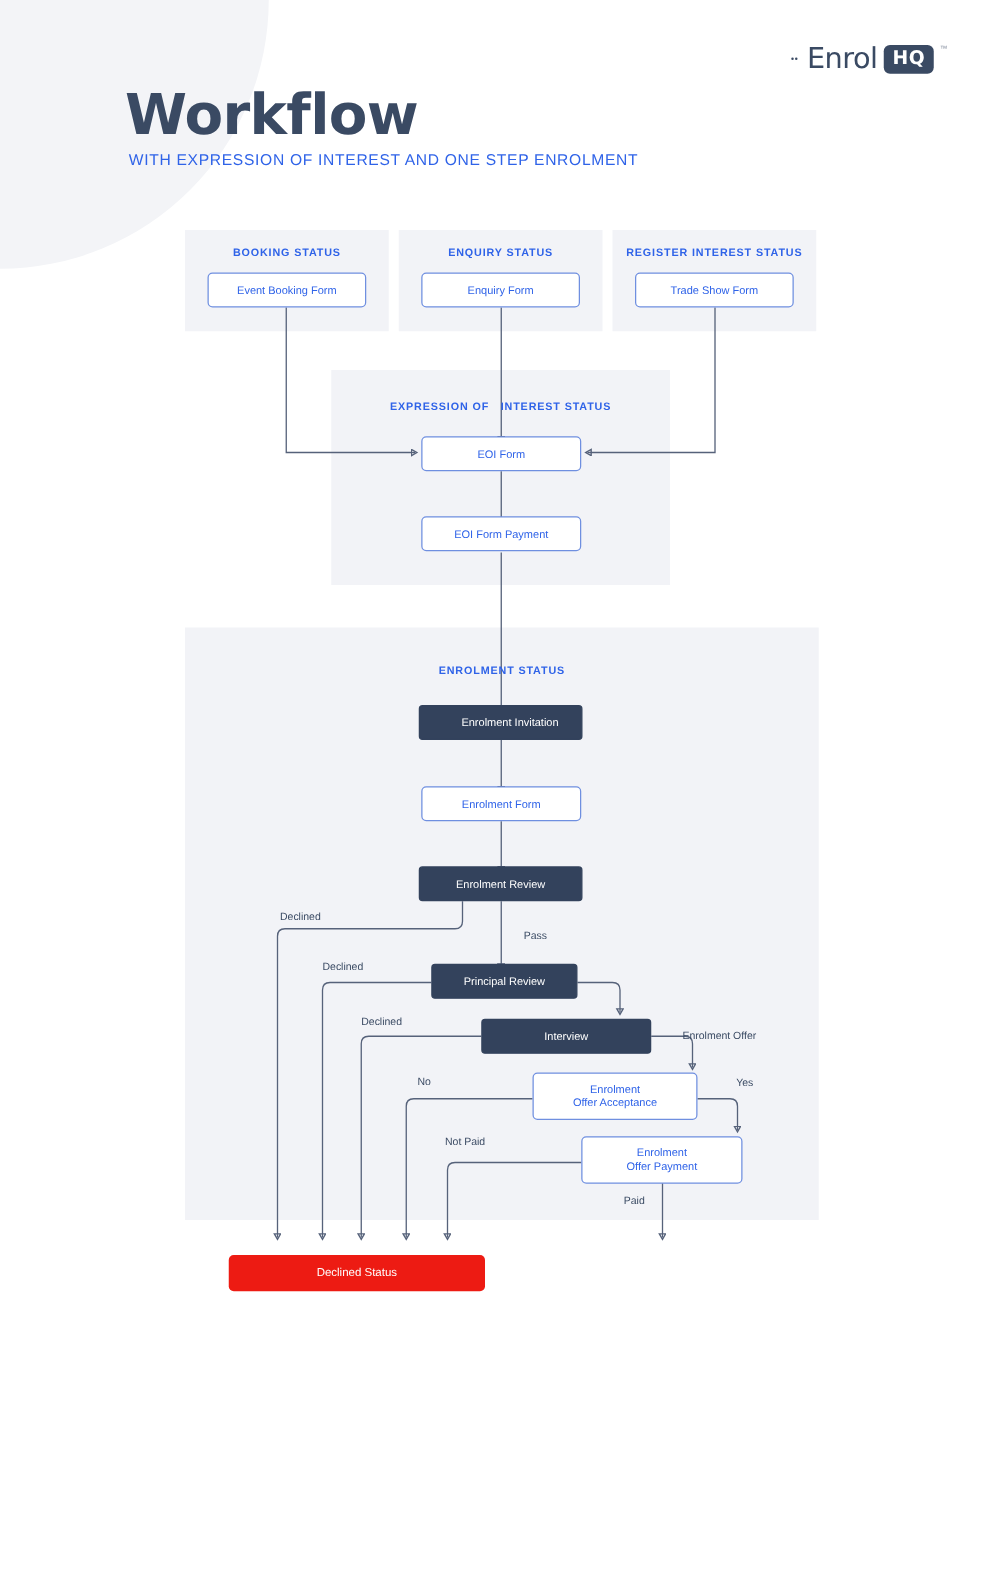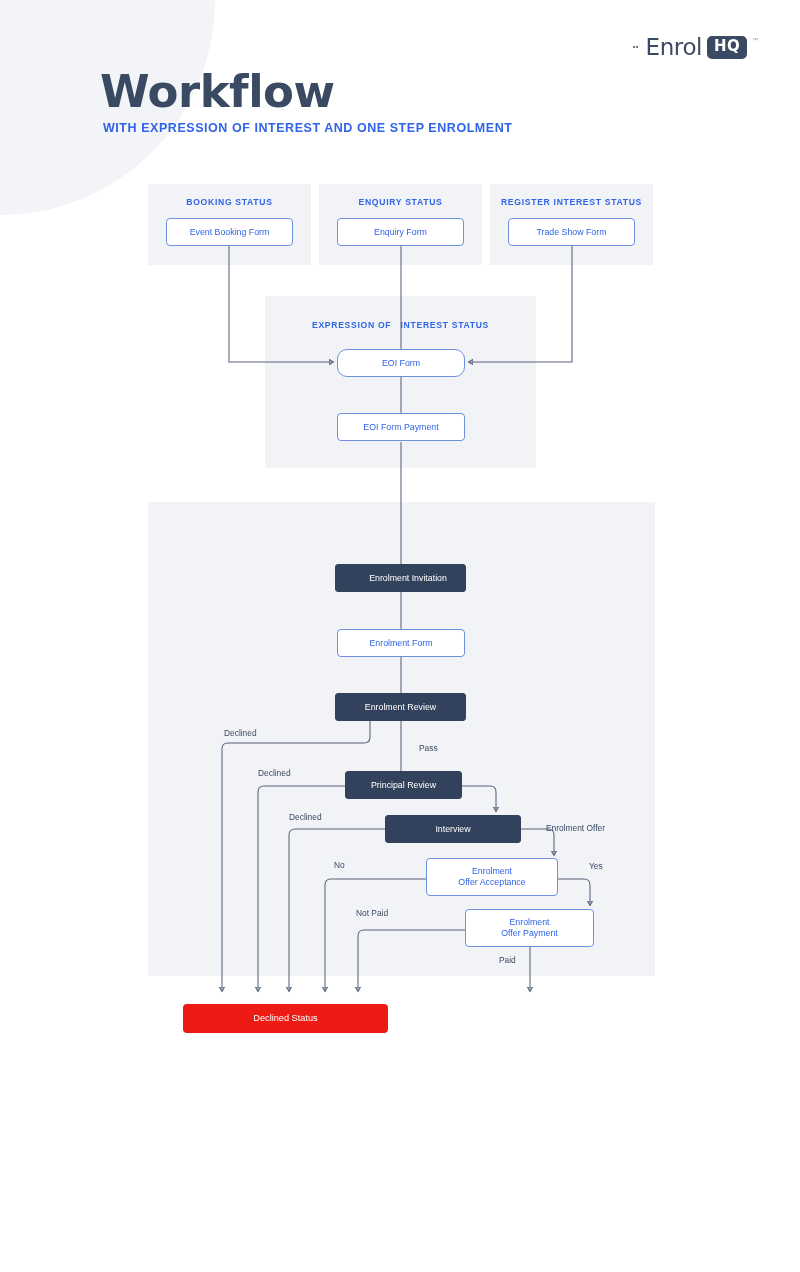--- a/index.html
+++ b/index.html
@@ -41,21 +41,21 @@
   .logo-tm{font-size:6px;color:#8a93a3;align-self:flex-start;margin-top:1px;}
 
   
   .page-title{
     position:absolute;left:100px;top:68px;z-index:3;
     font-size:45px;font-weight:700;color:#3a4a63;letter-spacing:-0.5px;
     font-family:"DejaVu Sans",sans-serif;line-height:1.05;
   }
   .page-subtitle{
     position:absolute;left:103px;top:121px;z-index:3;
-    font-size:12.5px;font-weight:700;color:#2f63e8;letter-spacing:0.55px;
+    font-size:12.5px;font-weight:400;color:#2f63e8;letter-spacing:0.55px;
     font-family:"Liberation Sans",sans-serif;
   }
 
   
   .panel{position:absolute;background:#f2f3f7;z-index:1;}
   .panel-label{
     position:absolute;z-index:4;text-align:center;
     font-size:8.6px;font-weight:700;color:#2f63e8;letter-spacing:0.7px;
     font-family:"Liberation Sans",sans-serif;white-space:pre;
   }
@@ -117,20 +117,21 @@
   <div class="panel" style="left:148px;top:184px;width:163px;height:81px;"></div>
   <div class="panel" style="left:319px;top:184px;width:163px;height:81px;"></div>
   <div class="panel" style="left:490px;top:184px;width:163px;height:81px;"></div>
   <div class="panel" style="left:265px;top:296px;width:271px;height:172px;"></div>
   <div class="panel" style="left:148px;top:502px;width:507px;height:474px;"></div>
 
   <div class="panel-label" style="left:148px;top:197px;width:163px;">BOOKING STATUS</div>
   <div class="panel-label" style="left:319px;top:197px;width:163px;">ENQUIRY STATUS</div>
   <div class="panel-label" style="left:490px;top:197px;width:163px;">REGISTER INTEREST STATUS</div>
   <div class="panel-label" style="left:265px;top:320px;width:271px;">EXPRESSION OF   INTEREST STATUS</div>
+  <div class="panel-label" style="left:148px;top:531px;width:507px;">ENROLMENT STATUS</div>
 
   <svg class="wires" viewBox="0 0 800 1272">
     <defs>
       <marker id="ar" markerWidth="7" markerHeight="7" refX="3.2" refY="3" orient="auto">
         <path d="M0.4,0.6 L4.6,3 L0.4,5.4 z" fill="#56627a" stroke="none"></path>
       </marker>
     </defs>
 
     <path d="M229,246 L229,362 L332,362" marker-end="url(#ar)"></path>
 
@@ -164,21 +165,21 @@
 
     <path d="M465,930 L364,930 Q358,930 358,936 L358,990" marker-end="url(#ar)"></path>
 
     <path d="M530,945 L530,990" marker-end="url(#ar)"></path>
   </svg>
 
   <div class="node node-light" style="left:166px;top:218px;width:127px;height:28px;">Event Booking Form</div>
   <div class="node node-light" style="left:337px;top:218px;width:127px;height:28px;">Enquiry Form</div>
   <div class="node node-light" style="left:508px;top:218px;width:127px;height:28px;">Trade Show Form</div>
 
-  <div class="node node-light" style="left:337px;top:349px;width:128px;height:28px;border-radius:10px;">EOI Form</div>
+  <div class="node node-light" style="left:337px;top:349px;width:128px;height:28px;">EOI Form</div>
   <div class="node node-light" style="left:337px;top:413px;width:128px;height:28px;">EOI Form Payment</div>
 
   <div class="node node-dark" style="left:335px;top:564px;width:131px;height:28px;padding-left:15px;">Enrolment Invitation</div>
   <div class="node node-light" style="left:337px;top:629px;width:128px;height:28px;">Enrolment Form</div>
   <div class="node node-dark" style="left:335px;top:693px;width:131px;height:28px;">Enrolment Review</div>
   <div class="node node-dark" style="left:345px;top:771px;width:117px;height:28px;">Principal Review</div>
   <div class="node node-dark" style="left:385px;top:815px;width:136px;height:28px;">Interview</div>
 
   <div class="node node-light" style="left:426px;top:858px;width:132px;height:38px;flex-direction:column;">
     <span>Enrolment</span>

